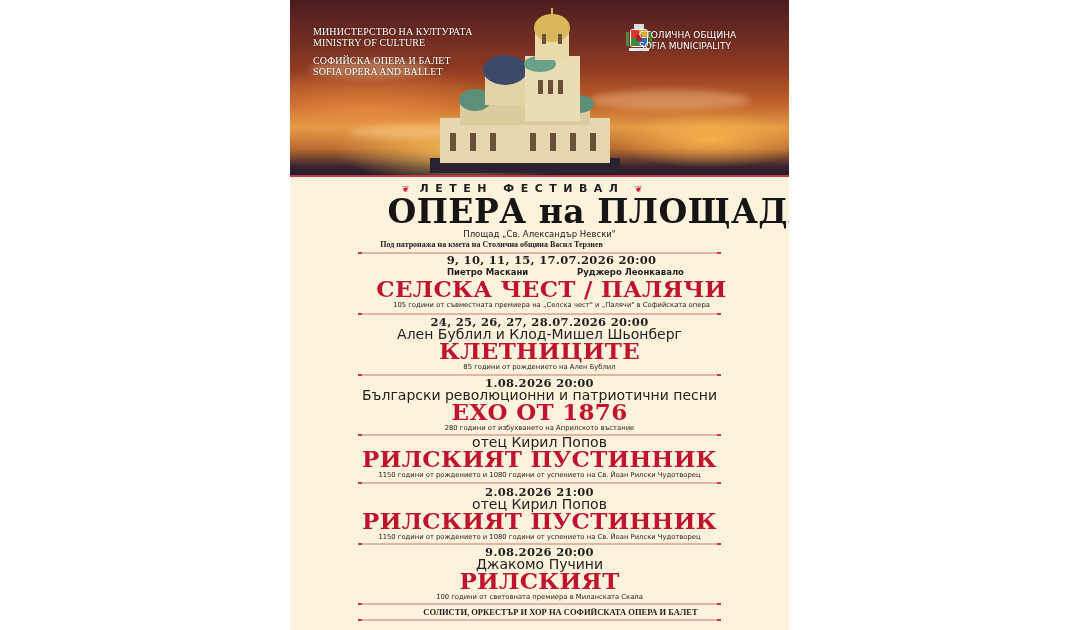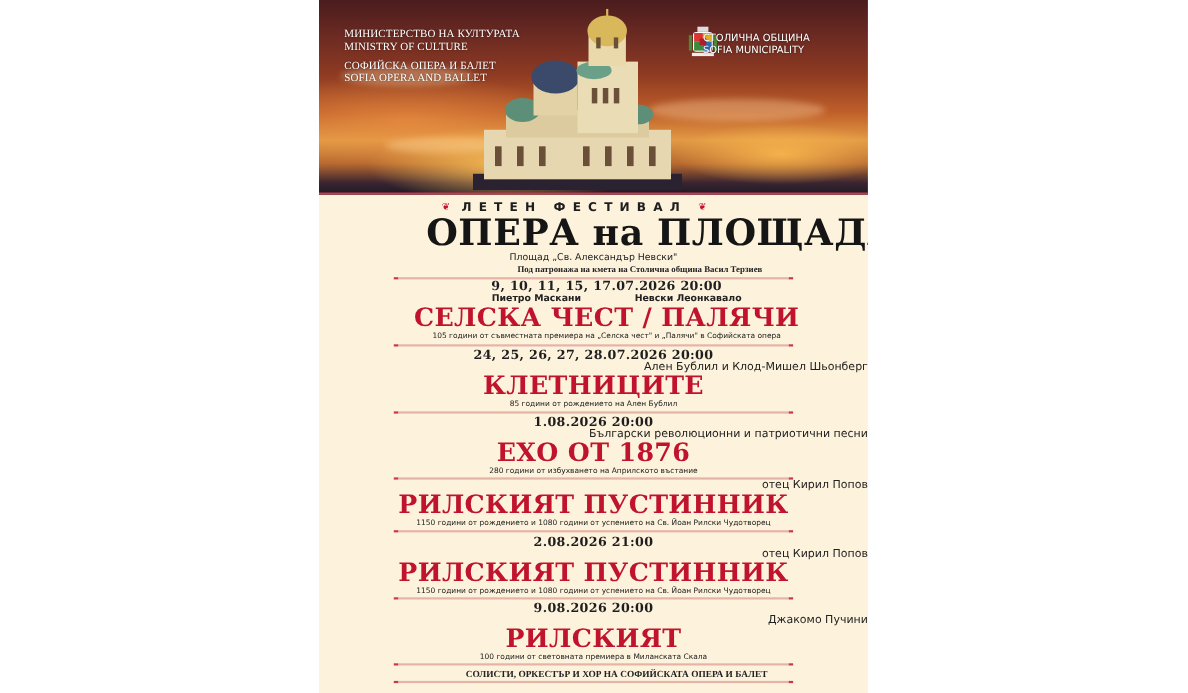--- a/index.html
+++ b/index.html
@@ -17,29 +17,29 @@
   .org { position:absolute; color:#fff; font-family:"Liberation Serif", serif; font-weight:normal; font-size:10px; line-height:11px; letter-spacing:0.1px; text-shadow:0 0 2px rgba(0,0,0,0.6); }
   .muni { position:absolute; left:349px; top:30px; color:#fff; font-family:"DejaVu Sans", sans-serif; font-weight:normal; font-size:9px; line-height:11px; text-shadow:0 0 2px rgba(0,0,0,0.6); }
   .crest { position:absolute; left:336px; top:24px; width:26px; height:30px; }
   .cathedral { position:absolute; left:140px; top:8px; width:190px; height:165px; }
 
   .content { position:absolute; left:0; top:179px; width:499px; text-align:center; color:#1a1a1a; }
   .festival { position:absolute; top:2px; left:0; width:464px; font-size:11px; letter-spacing:6.5px; font-weight:bold; color:#1e1e1e; text-align:center; line-height:16px; }
   .festival .leaf { color:#c8102e; font-size:9px; letter-spacing:0; vertical-align:middle; }
   .main-title { position:absolute; top:16px; left:12px; width:599px; font-family:"DejaVu Serif", serif; font-weight:bold; font-size:33px; line-height:34px; letter-spacing:0.5px; color:#151515; text-align:center; }
   .venue { position:absolute; top:50px; left:0; width:499px; font-size:8.5px; line-height:11px; color:#222; text-align:center; }
-  .patron { position:absolute; top:60px; left:0; width:403px; font-family:"Liberation Serif", serif; font-weight:bold; font-size:8px; line-height:11px; color:#222; text-align:right; }
+  .patron { position:absolute; top:60px; left:0; width:403px; font-family:"Liberation Serif", serif; font-weight:bold; font-size:8px; line-height:11px; color:#222; text-align:center; }
 
   .sep { position:absolute; left:72px; width:355px; height:2px; background:#e4b4a8; }
   .sep::before, .sep::after { content:""; position:absolute; top:0; width:4px; height:2px; background:#c8384a; }
   .sep::before { left:-4px; } .sep::after { right:-4px; }
 
   .show { position:absolute; left:0; width:499px; text-align:center; }
   .date { font-family:"DejaVu Serif", serif; font-weight:bold; font-size:11.5px; line-height:13px; color:#1e1e1e; letter-spacing:0.3px; }
-  .composer { font-size:10px; line-height:10px; color:#222;text-align:right; }
+  .composer { font-size:14px; line-height:10px; color:#222; }
   .composer-pair { position:relative; height:10px; font-size:8.5px; line-height:10px; color:#222; }
   .composer-pair span { position:absolute; top:0;font-weight:bold; }
   .title { font-family:"DejaVu Serif", serif; font-weight:bold; color:#c0142e; font-size:23px; line-height:24px; letter-spacing:0.3px; }
   .note { font-size:6.8px; line-height:9px; color:#222; }
   .footer-text { position:absolute; left:0; width:499px; text-align:center; font-family:"Liberation Serif", serif; font-weight:bold; font-size:8.5px; line-height:10px; color:#222;padding-left:21px; }
 </style>
 </head>
 <body>
 
 <div class="poster">
@@ -110,21 +110,21 @@
     <div class="main-title">ОПЕРА на ПЛОЩАДА</div>
     <div class="venue">Площад „Св. Александър Невски"</div>
     <div class="patron">Под патронажа на кмета на Столична община Васил Терзиев</div>
 
     <div class="sep" style="top:73px;"></div>
 
     <div class="show" style="top:75px;padding-left:12px;">
       <div class="date">9, 10, 11, 15, 17.07.2026   20:00</div>
       <div class="composer-pair">
         <span style="left:145px;">Пиетро Маскани</span>
-        <span style="left:275px;">Невски Леонкавало</span>
+        <span style="left:275px;">Руджеро Леонкавало</span>
       </div>
       <div class="title">СЕЛСКА ЧЕСТ / ПАЛЯЧИ</div>
       <div class="note">105 години от съвместната премиера на „Селска чест" и „Палячи" в Софийската опера</div>
     </div>
 
     <div class="sep" style="top:134px;"></div>
 
     <div class="show" style="top:137px;">
       <div class="date">24, 25, 26, 27, 28.07.2026   20:00</div>
       <div class="composer">Ален Бублил и Клод-Мишел Шьонберг</div>

